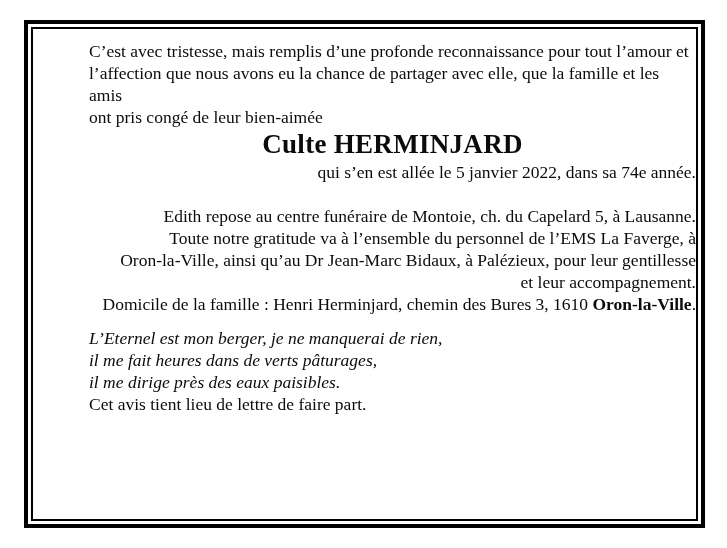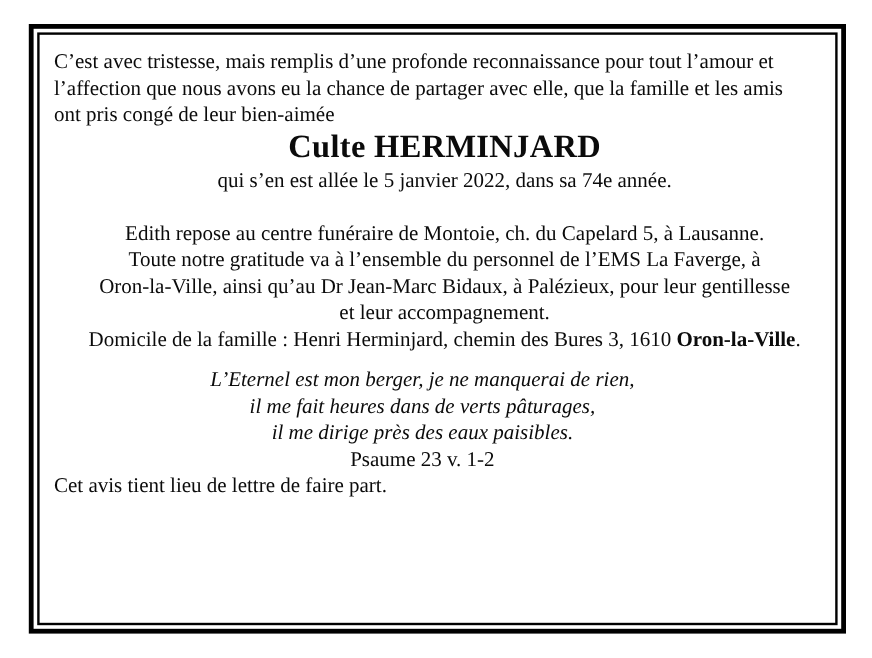--- a/index.html
+++ b/index.html
@@ -29,39 +29,40 @@
     position: absolute;
     inset: 3px;
     border: 2px solid #000000;
   }
   .content {
     position: absolute;
     inset: 0;
     padding: 11px 0 0 12px;
     font-size: 17.5px;
     line-height: 22px;
+    margin-left: 44px;
   }
   .content p { margin: 0; }
   .intro { text-align: left; }
   .deceased-name {
     margin: 29px 40px 0 0;
     font-size: 27px;
     font-weight: bold;
     line-height: 33px;
     text-align: center;
     letter-spacing: 0.3px;
   }
   .details {
     margin-top: 35px;
-    text-align: center;
+    text-align: right;
   }
   .details b { font-weight: bold; }
   .verse {
     margin: 12px 37px 0 0;
-    text-align: center;
+    text-align: left;
     font-style: italic;
   }
   .verse-source { font-style: normal; }
   .closing {
     margin: 17px 40px 0 0;
     text-align: left;
   }
 </style>
 </head>
 <body>
@@ -85,20 +86,19 @@
         <span>Toute notre gratitude va à l’ensemble du personnel de l’EMS La Faverge, à</span><br>
         <span>Oron-la-Ville, ainsi qu’au Dr Jean-Marc Bidaux, à Palézieux, pour leur gentillesse</span><br>
         <span>et leur accompagnement.</span><br>
         <span><span>Domicile de la famille : Henri Herminjard, chemin des Bures 3, 1610 </span><b>Oron-la-Ville</b><span>.</span></span>
       </p>
 
       <div class="verse">
         <span>L’Eternel est mon berger, je ne manquerai de rien,</span><br>
         <span>il me fait heures dans de verts pâturages,</span><br>
         <span>il me dirige près des eaux paisibles.</span><br>
-        <span class="verse-source">Psaume 23 v. 1-2</span>
       </div>
 
       <p class="closing">Cet avis tient lieu de lettre de faire part.</p>
 
     </div>
   </div>
 </div>
 
 </body></html>

